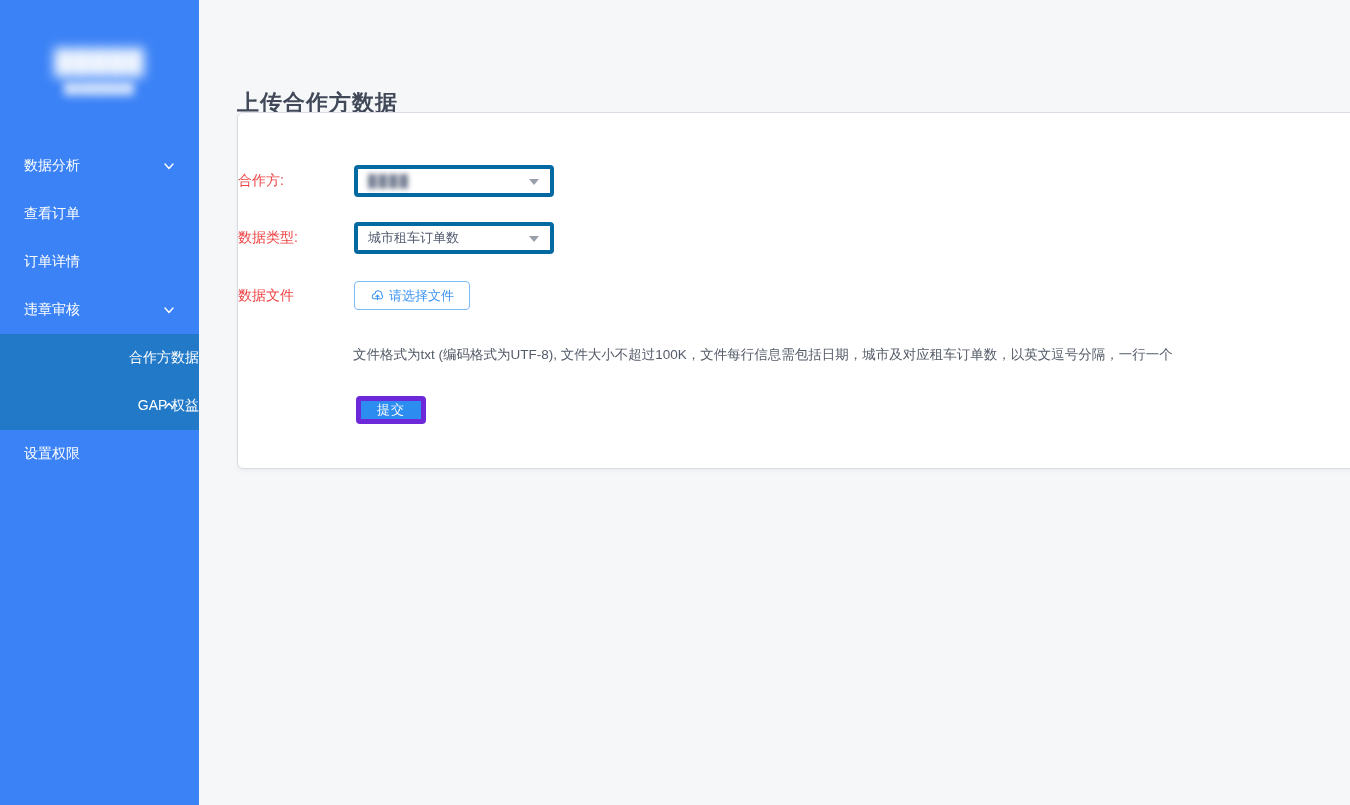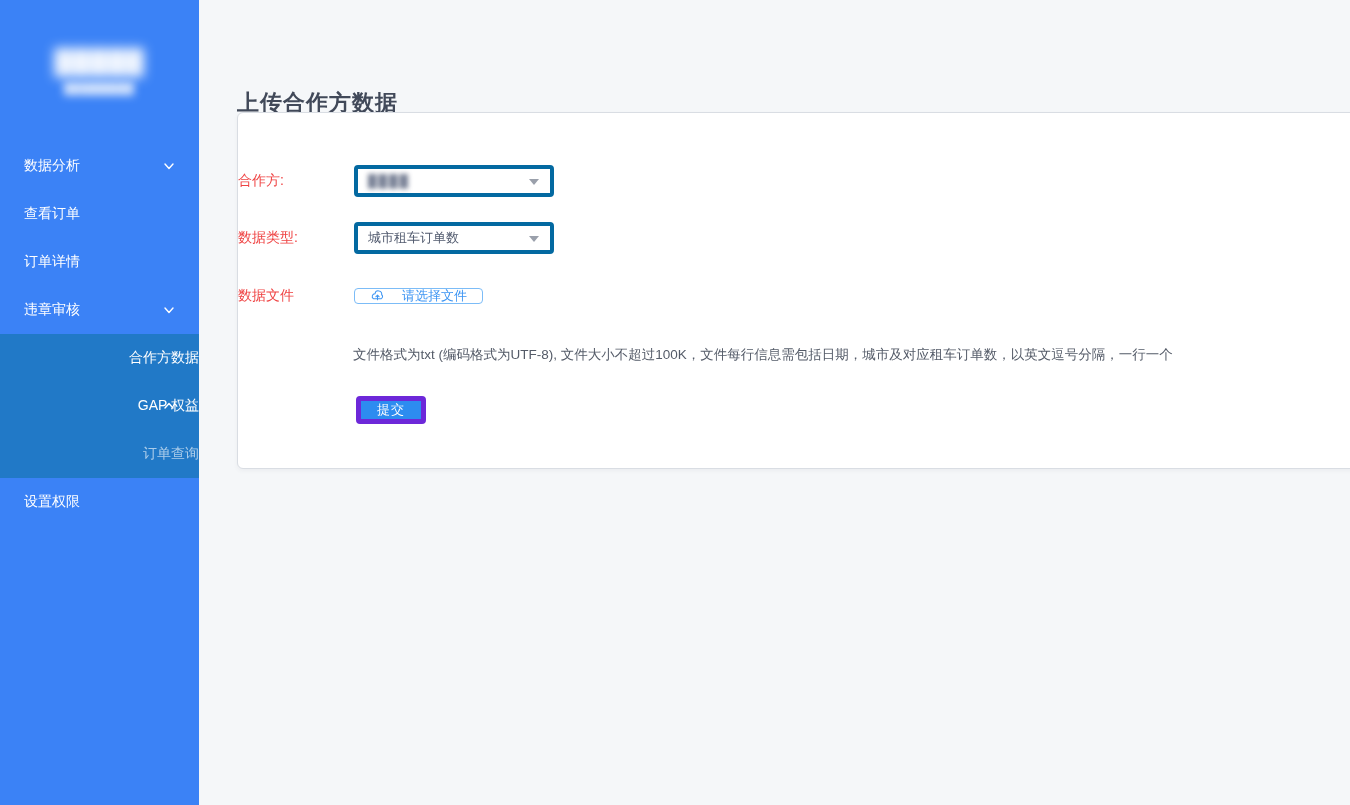--- a/index.html
+++ b/index.html
@@ -90,22 +90,22 @@
   .select-box .caret {
     position: absolute; right: 11px; top: 50%; margin-top: -2px;
     width: 0; height: 0;
     border-left: 5px solid transparent;
     border-right: 5px solid transparent;
     border-top: 6px solid #9aa0ab;
   }
   .masked-value { filter: blur(2.5px); opacity: .8; letter-spacing: 2px; font-size: 12px; color: #55607a; }
 
   .upload-btn {
-    display: inline-flex; align-items: center; gap: 17px;
-    height: 16px; padding: 0 15px;
+    display: inline-flex; align-items: center; gap: 4px;
+    height: 29px; padding: 0 15px;
     background: #fff;
     border: 1px solid #7cbcf7;
     border-radius: 4px;
     color: #3d95f3; font-size: 13px;
     cursor: pointer;
   }
   .upload-btn svg { display: block; }
 
   .hint-row { margin-left: 115px; margin-bottom: 33px; margin-top: 0; }
   .hint-text { font-size: 13.5px; color: #545b68; line-height: 16px; }
@@ -165,23 +165,20 @@
 
     <div class="menu-item dark">
       <span>GAP 权益</span>
       <span class="chev">
         <svg viewBox="0 0 12 12">
             <polyline points="2,8 6,3.5 10,8" fill="none" stroke="#ffffff" stroke-width="1.4" stroke-linecap="round" stroke-linejoin="round"></polyline>
           </svg>
       </span>
     </div>
 
-    <div class="menu-item dark submenu">
-      <span>订单查询</span>
-    </div>
 
 
     <div class="menu-item">
       <span>设置权限</span>
     </div>
 
   </nav>
 </aside>
 
 <main class="main">

